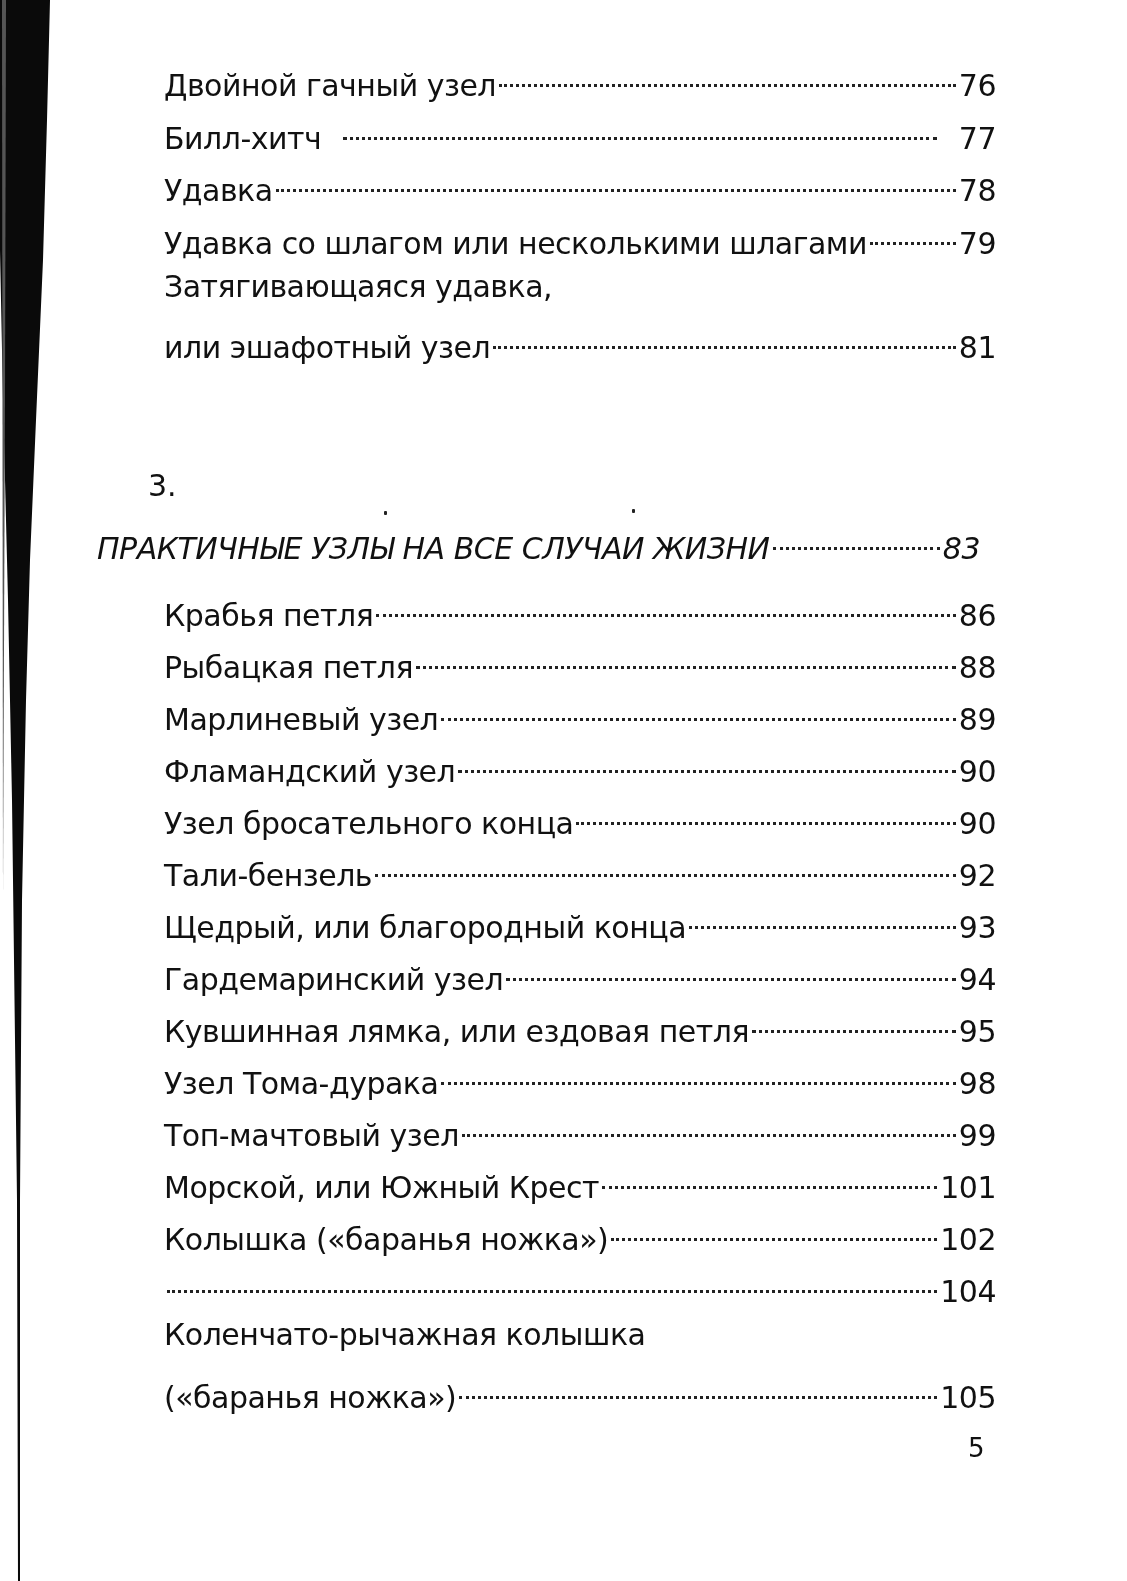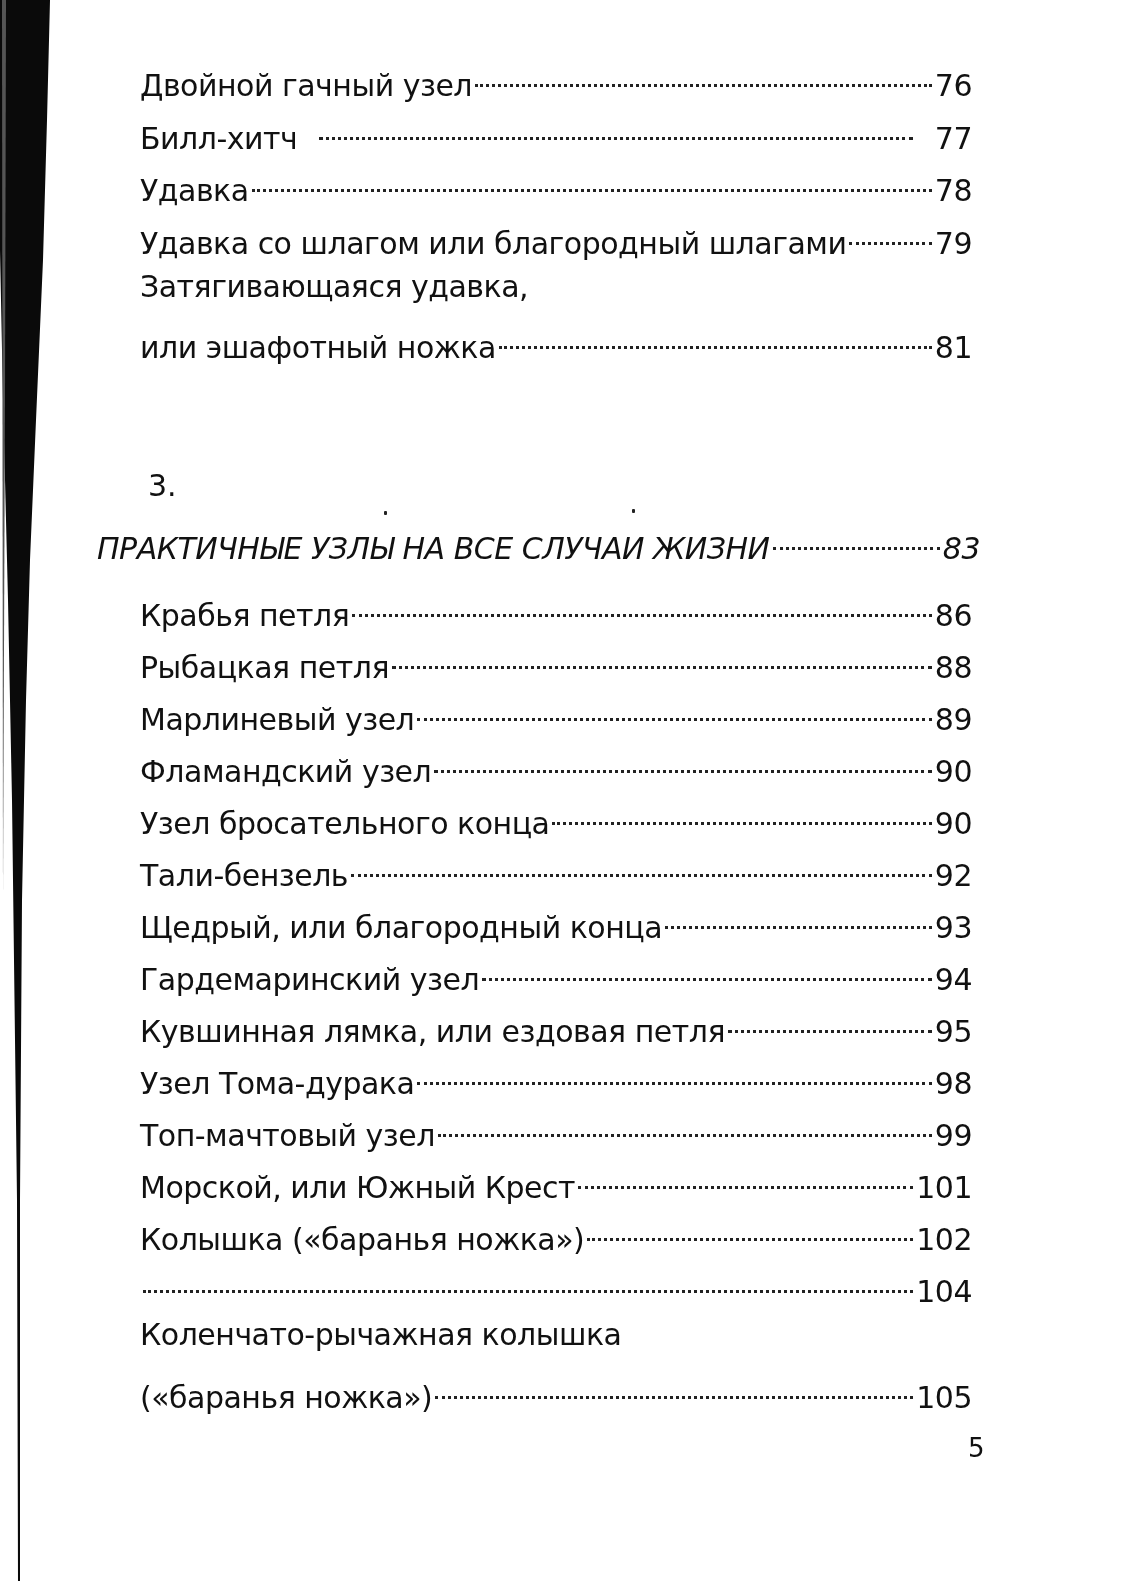--- a/index.html
+++ b/index.html
@@ -31,21 +31,21 @@
     .toc-row {
       position: absolute;
       display: flex;
       align-items: baseline;
       font-size: 30px;
       line-height: 38px;
       letter-spacing: -0.5px;
       white-space: nowrap;
     }
     .toc-row.sub {
-      left: 140px;
+      left: 164px;
       width: 832px;
     }
     .toc-row.chapter {
       left: 97px;
       width: 883px;
     }
     .toc-label {
       flex: 0 0 auto;
     }
     .toc-dots {
@@ -108,29 +108,29 @@
     <span class="toc-label">Билл-хитч</span>
     <span class="toc-dots"></span>
     <span class="toc-page">77</span>
   </div>
   <div class="toc-row sub" style="top:163px;">
     <span class="toc-label">Удавка</span>
     <span class="toc-dots"></span>
     <span class="toc-page">78</span>
   </div>
   <div class="toc-row sub" style="top:216px;">
-    <span class="toc-label">Удавка со шлагом или благородный шлагами</span>
+    <span class="toc-label">Удавка со шлагом или несколькими шлагами</span>
     <span class="toc-dots"></span>
     <span class="toc-page">79</span>
   </div>
   <div class="toc-row sub" style="top:268px;">
     <span class="toc-label">Затягивающаяся удавка,</span>
   </div>
   <div class="toc-row sub" style="top:320px;">
-    <span class="toc-label">или эшафотный ножка</span>
+    <span class="toc-label">или эшафотный узел</span>
     <span class="toc-dots"></span>
     <span class="toc-page">81</span>
   </div>
 
   <div class="chapter-number">3.</div>
   <span class="speck" style="left:384px;top:511px;"></span>
   <span class="speck" style="left:632px;top:509px;"></span>
   <div class="toc-row chapter" style="top:521px;font-style:italic;">
     <span class="toc-label">ПРАКТИЧНЫЕ УЗЛЫ НА ВСЕ СЛУЧАИ ЖИЗНИ</span>
     <span class="toc-dots"></span>

